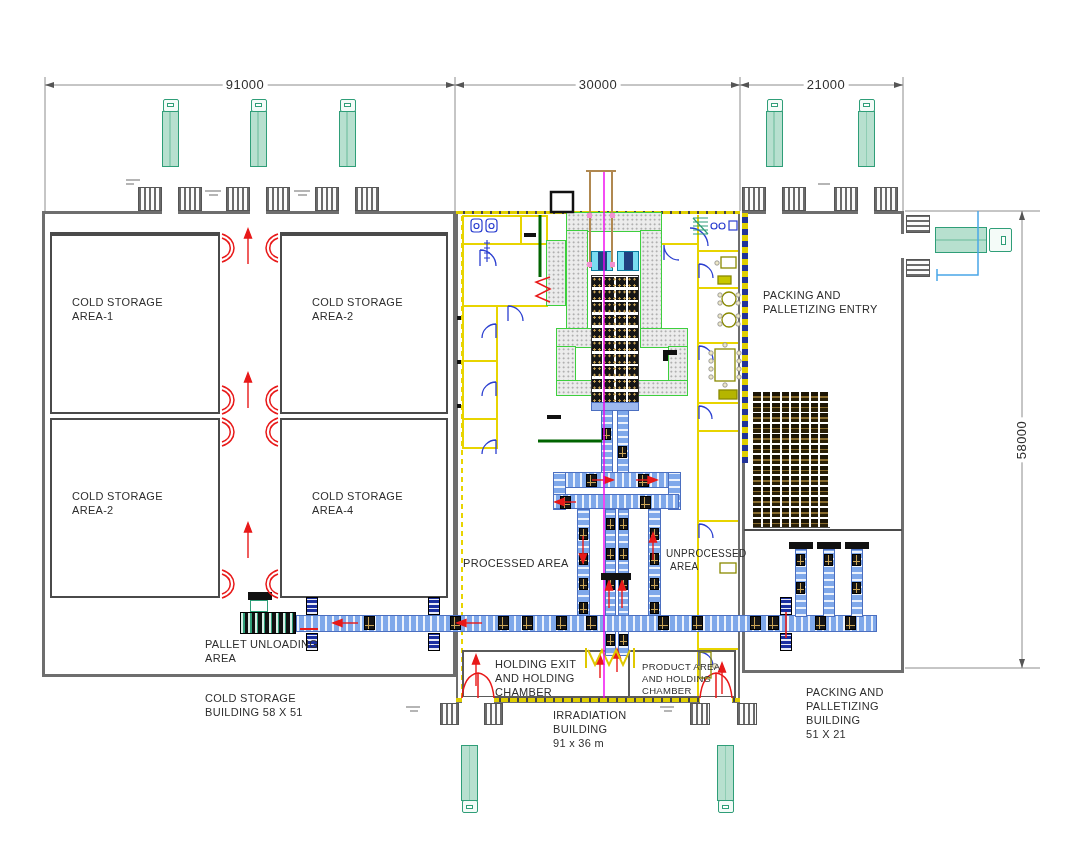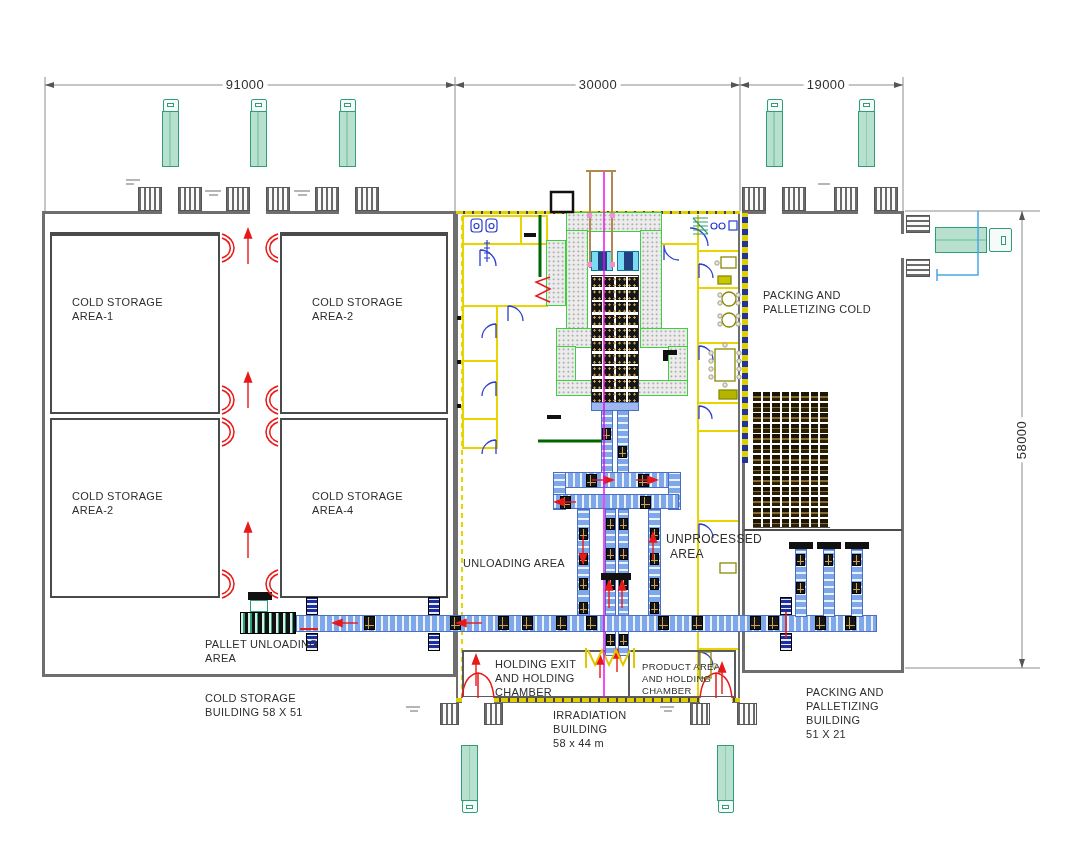--- a/index.html
+++ b/index.html
@@ -423,47 +423,47 @@
       <rect x="406" y="706" width="14" height="2"></rect>
         <rect x="410" y="710" width="8" height="2"></rect>
       <rect x="660" y="706" width="14" height="2"></rect>
         <rect x="664" y="710" width="8" height="2"></rect>
       <rect x="818" y="183" width="12" height="2"></rect>
     </g>
   </svg>
 
   <div class="lbl dim" style="left:245px;top:77px;transform:translateX(-50%)">91000</div>
   <div class="lbl dim" style="left:598px;top:77px;transform:translateX(-50%)">30000</div>
-  <div class="lbl dim" style="left:826px;top:77px;transform:translateX(-50%)">19000</div>
+  <div class="lbl dim" style="left:826px;top:77px;transform:translateX(-50%)">21000</div>
   <div class="lbl dim" style="left:1022px;top:440px;transform:translate(-50%,-50%) rotate(-90deg)">58000</div>
 
   <div class="lbl" style="left:72px;top:295px">
     <div>COLD STORAGE</div>
       <div>AREA-1</div>
   </div>
   <div class="lbl" style="left:312px;top:295px">
     <div>COLD STORAGE</div>
       <div>AREA-2</div>
   </div>
   <div class="lbl" style="left:72px;top:489px">
     <div>COLD STORAGE</div>
       <div>AREA-2</div>
   </div>
   <div class="lbl" style="left:312px;top:489px">
     <div>COLD STORAGE</div>
       <div>AREA-4</div>
   </div>
   <div class="lbl" style="left:763px;top:288px">
     <div>PACKING AND</div>
-      <div>PALLETIZING COLD</div>
+      <div>PALLETIZING ENTRY</div>
   </div>
   <div class="lbl" style="left:463px;top:556px">
-    <div>UNLOADING AREA</div>
-  </div>
-  <div class="lbl" style="left:666px;top:532px;font-size:12px">
+    <div>PROCESSED AREA</div>
+  </div>
+  <div class="lbl" style="left:666px;top:548px;font-size:10px">
     <div>UNPROCESSED</div>
       <div style="padding-left:4px">AREA</div>
   </div>
   <div class="lbl" style="left:205px;top:637px">
     <div>PALLET UNLOADING</div>
       <div>AREA</div>
   </div>
   <div class="lbl" style="left:495px;top:657px">
     <div>HOLDING EXIT</div>
       <div>AND HOLDING</div>
@@ -474,21 +474,21 @@
       <div>AND HOLDING</div>
       <div>CHAMBER</div>
   </div>
   <div class="lbl" style="left:205px;top:691px">
     <div>COLD STORAGE</div>
       <div>BUILDING 58 X 51</div>
   </div>
   <div class="lbl" style="left:553px;top:708px">
     <div>IRRADIATION</div>
       <div>BUILDING</div>
-      <div>58 x 44 m</div>
+      <div>91 x 36 m</div>
   </div>
   <div class="lbl" style="left:806px;top:685px">
     <div>PACKING AND</div>
       <div>PALLETIZING</div>
       <div>BUILDING</div>
       <div>51 X 21</div>
   </div>
 
 </div>
 

